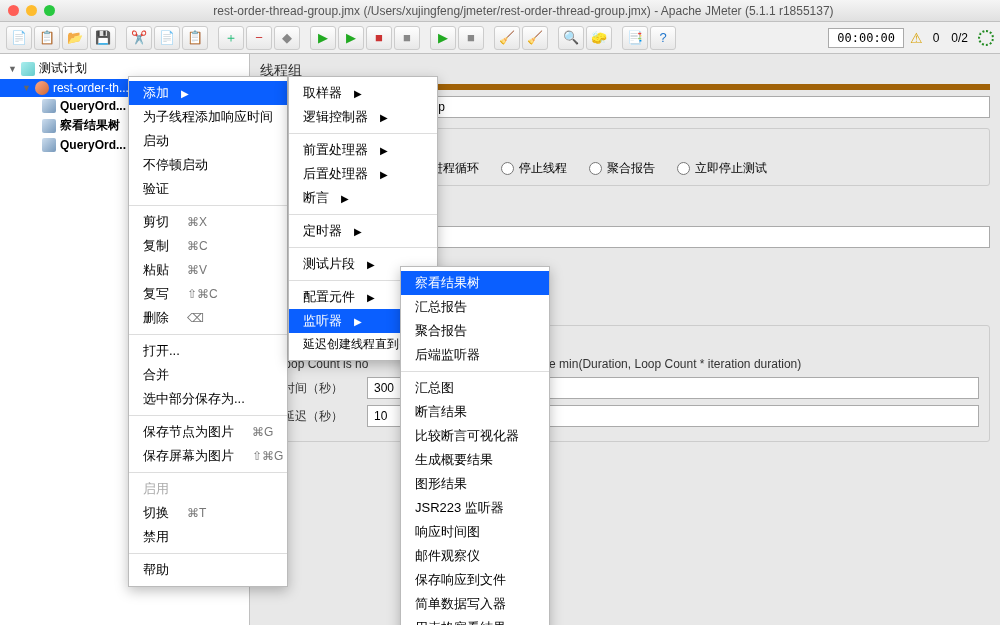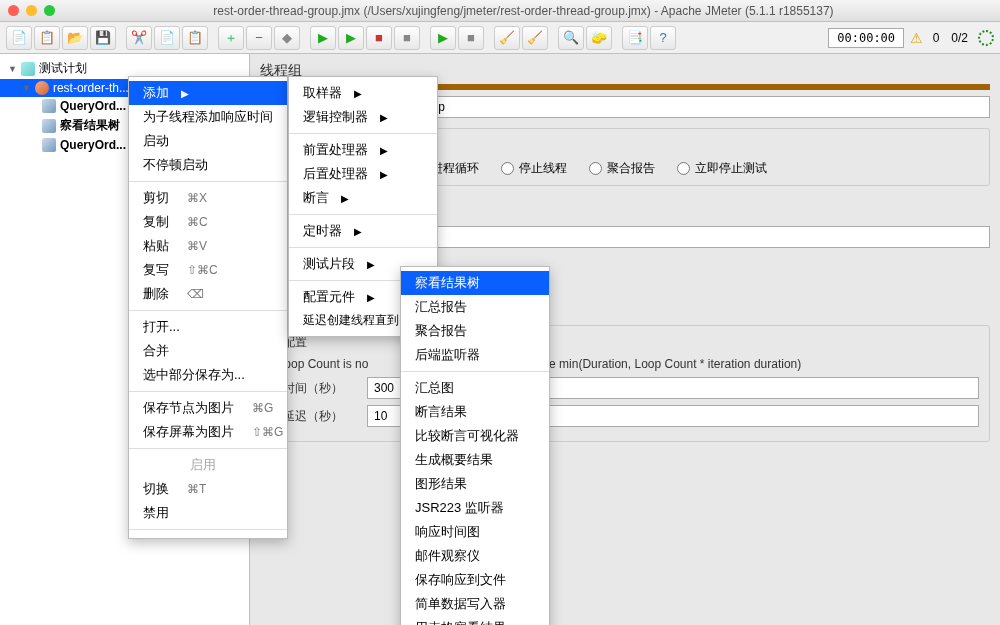--- a/index.html
+++ b/index.html
@@ -35,21 +35,21 @@
   .input { flex: 1; border: 1px solid #aaa; background: #fff; padding: 3px 6px; font-size: 12px; height: 22px; }
   .groupbox { border: 1px solid #ccc; border-radius: 3px; padding: 8px 10px; margin-top: 8px; }
   .groupbox .legend { font-size: 12px; color: #333; margin-bottom: 6px; }
   .radios { display: flex; gap: 22px; align-items: center; }
   .radio { display: flex; align-items: center; gap: 5px; }
   .radio input { accent-color: #2f7cff; }
   
   .ctx { position: absolute; background: #fff; border: 1px solid #bbb; box-shadow: 0 4px 12px rgba(0,0,0,.25); font-size: 13px; min-width: 150px; padding: 4px 0; }
   .ctx .item { display: flex; align-items: center; justify-content: flex-start; padding: 3px 14px 3px 14px; white-space: nowrap; cursor: default; }
   .ctx .item.highlight { background: #0a5fff; color: #fff; }
-  .ctx .item.disabled { color: #aaa; margin-left: 47px; }
+  .ctx .item.disabled { color: #aaa; }
   .ctx .sep { height: 1px; background: #ddd; margin: 4px 0; }
   .shortcut { color: #777; font-size: 12px; margin-left: 18px; }
   .arrow { margin-left: 12px; font-size: 10px; }
   .note-line { color: #333; font-size: 12px; }
 </style>
 </head>
 <body>
 
 <div class="titlebar">
   <div class="traffic">
@@ -190,20 +190,23 @@
     </div>
   <div class="item">
       <span>为子线程添加响应时间</span>
     </div>
   <div class="item">
       <span>启动</span>
     </div>
   <div class="item">
       <span>不停顿启动</span>
     </div>
+  <div class="item">
+      <span>验证</span>
+    </div>
   <div class="sep"></div>
   <div class="item">
       <span>剪切</span>
       <span class="shortcut">⌘X</span>
     </div>
   <div class="item">
       <span>复制</span>
       <span class="shortcut">⌘C</span>
     </div>
   <div class="item">
@@ -242,20 +245,23 @@
       <span>启用</span>
     </div>
   <div class="item">
       <span>切换</span>
       <span class="shortcut">⌘T</span>
     </div>
   <div class="item">
       <span>禁用</span>
     </div>
   <div class="sep"></div>
+  <div class="item">
+      <span>帮助</span>
+    </div>
 </div>
 
 <div class="ctx" style="left:288px; top:76px; width:112px;">
   <div class="item">
       <span>取样器</span>
       <span class="arrow">▶</span>
     </div>
   <div class="item">
       <span>逻辑控制器</span>
       <span class="arrow">▶</span>
@@ -279,20 +285,24 @@
       <span class="arrow">▶</span>
     </div>
   <div class="sep"></div>
   <div class="item">
       <span>测试片段</span>
       <span class="arrow">▶</span>
     </div>
   <div class="sep"></div>
   <div class="item">
       <span>配置元件</span>
+      <span class="arrow">▶</span>
+    </div>
+  <div class="item highlight">
+      <span>监听器</span>
       <span class="arrow">▶</span>
     </div>
   <div class="item" style="font-size:12px;">
       <span>延迟创建线程直到需</span>
     </div>
 </div>
 
 <div class="ctx" style="left:400px; top:266px; width:130px;">
   <div class="item highlight">
       <span>察看结果树</span>

